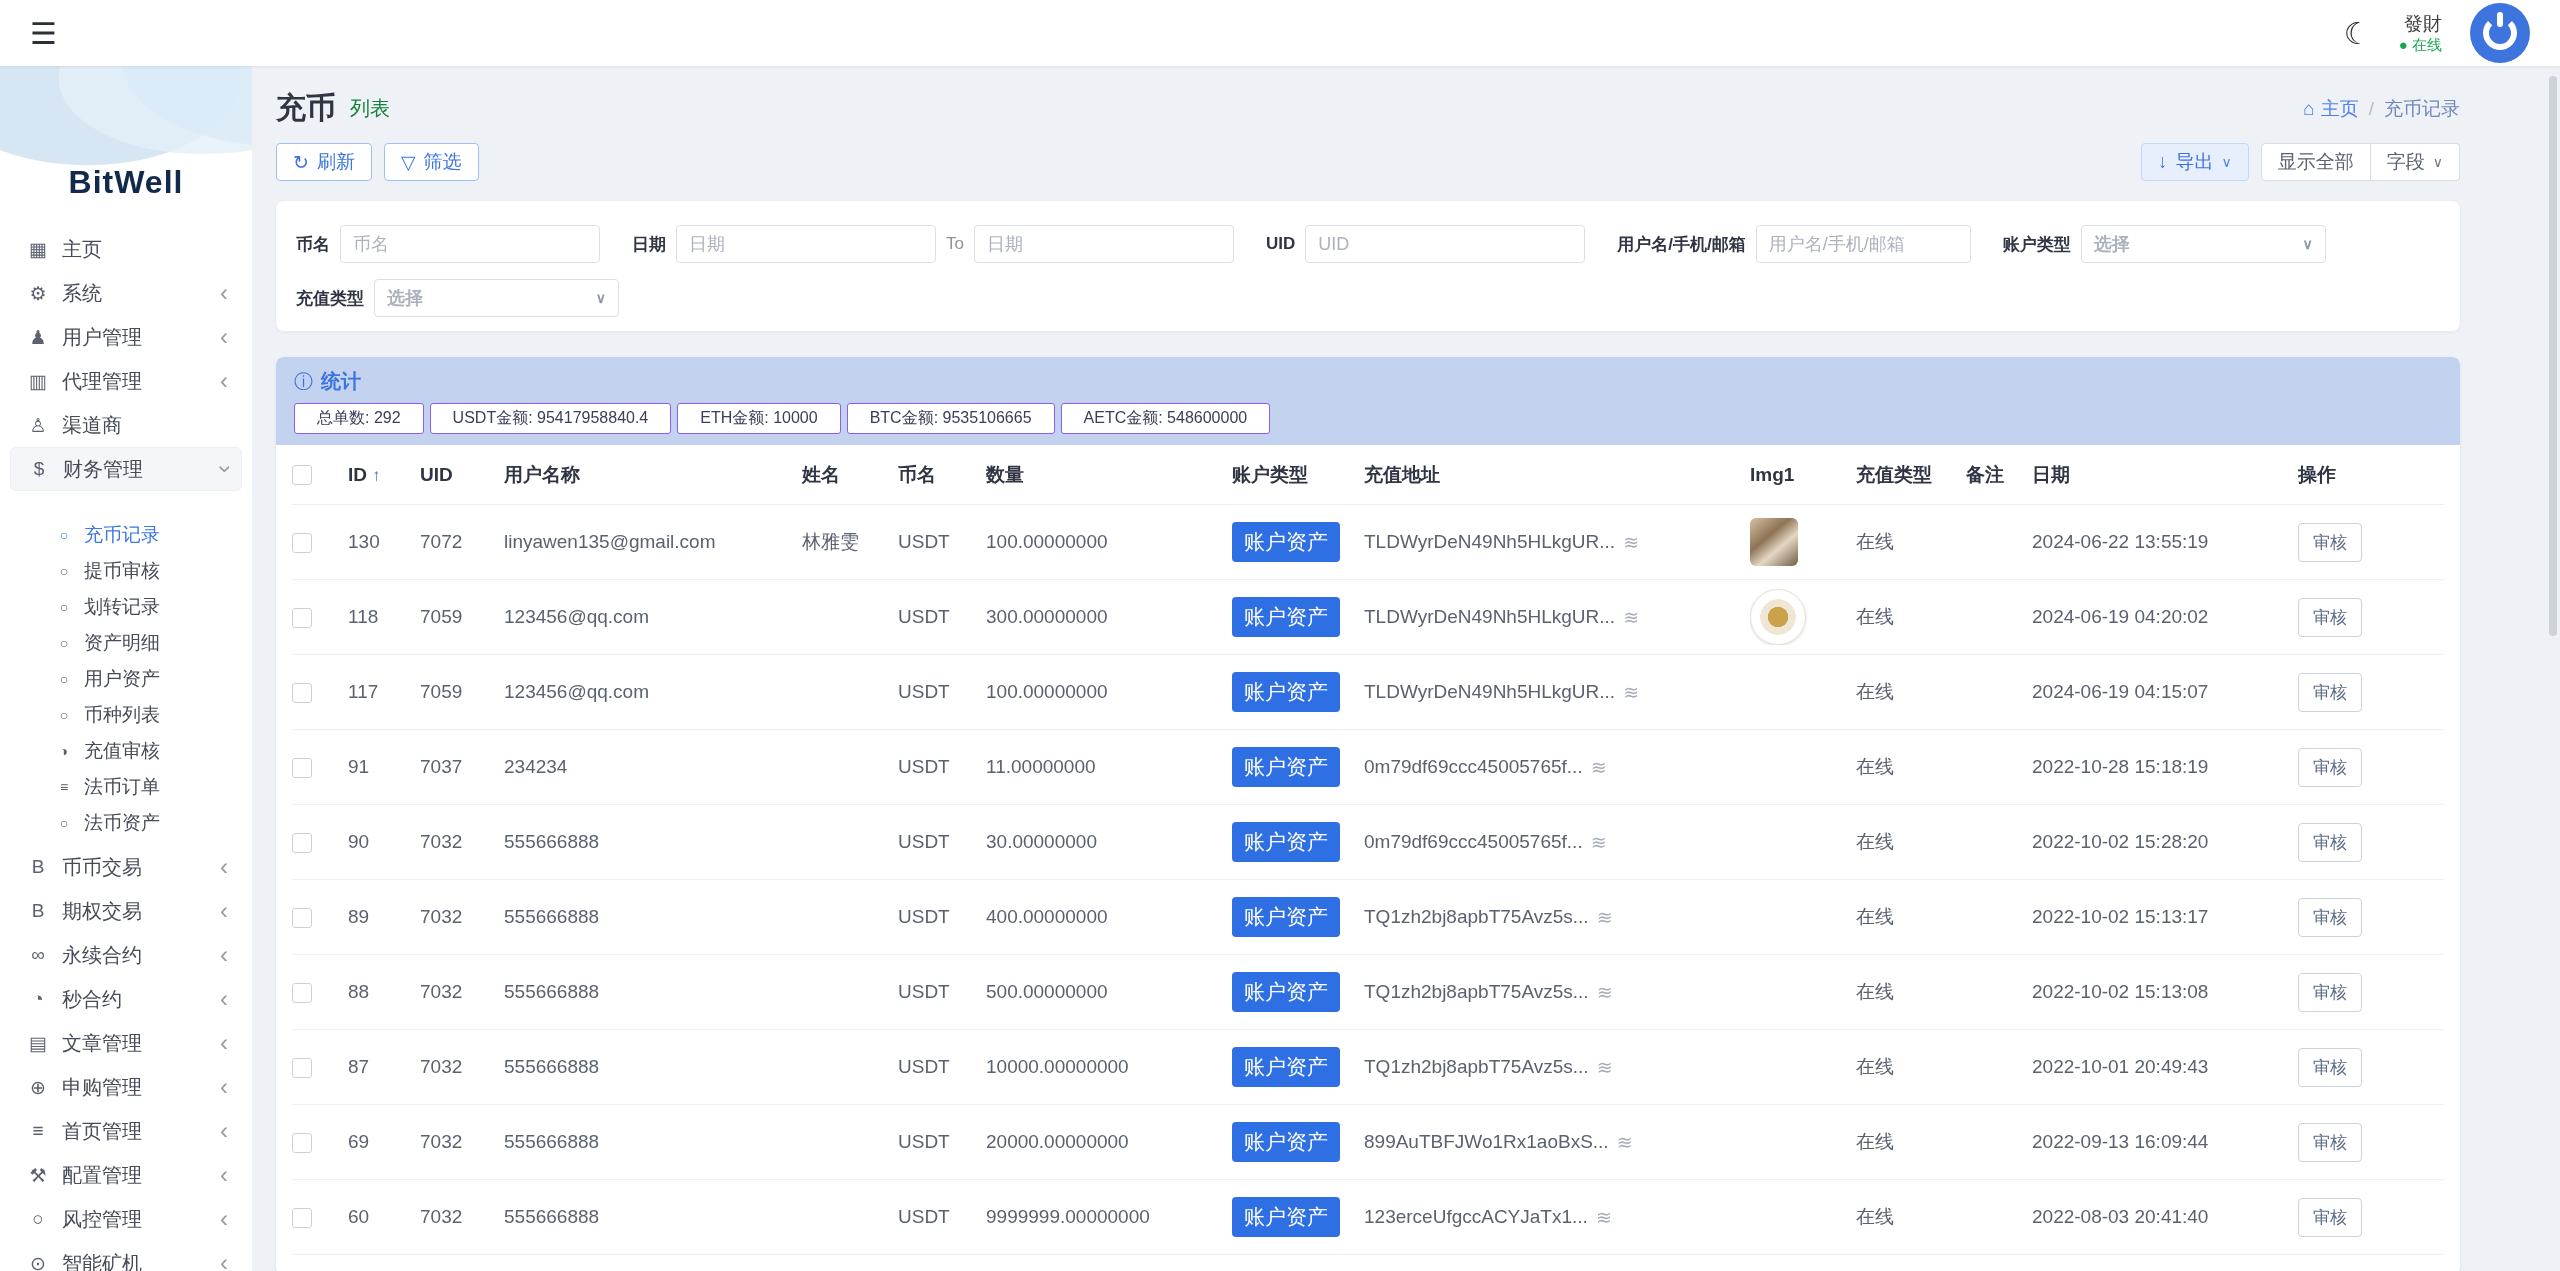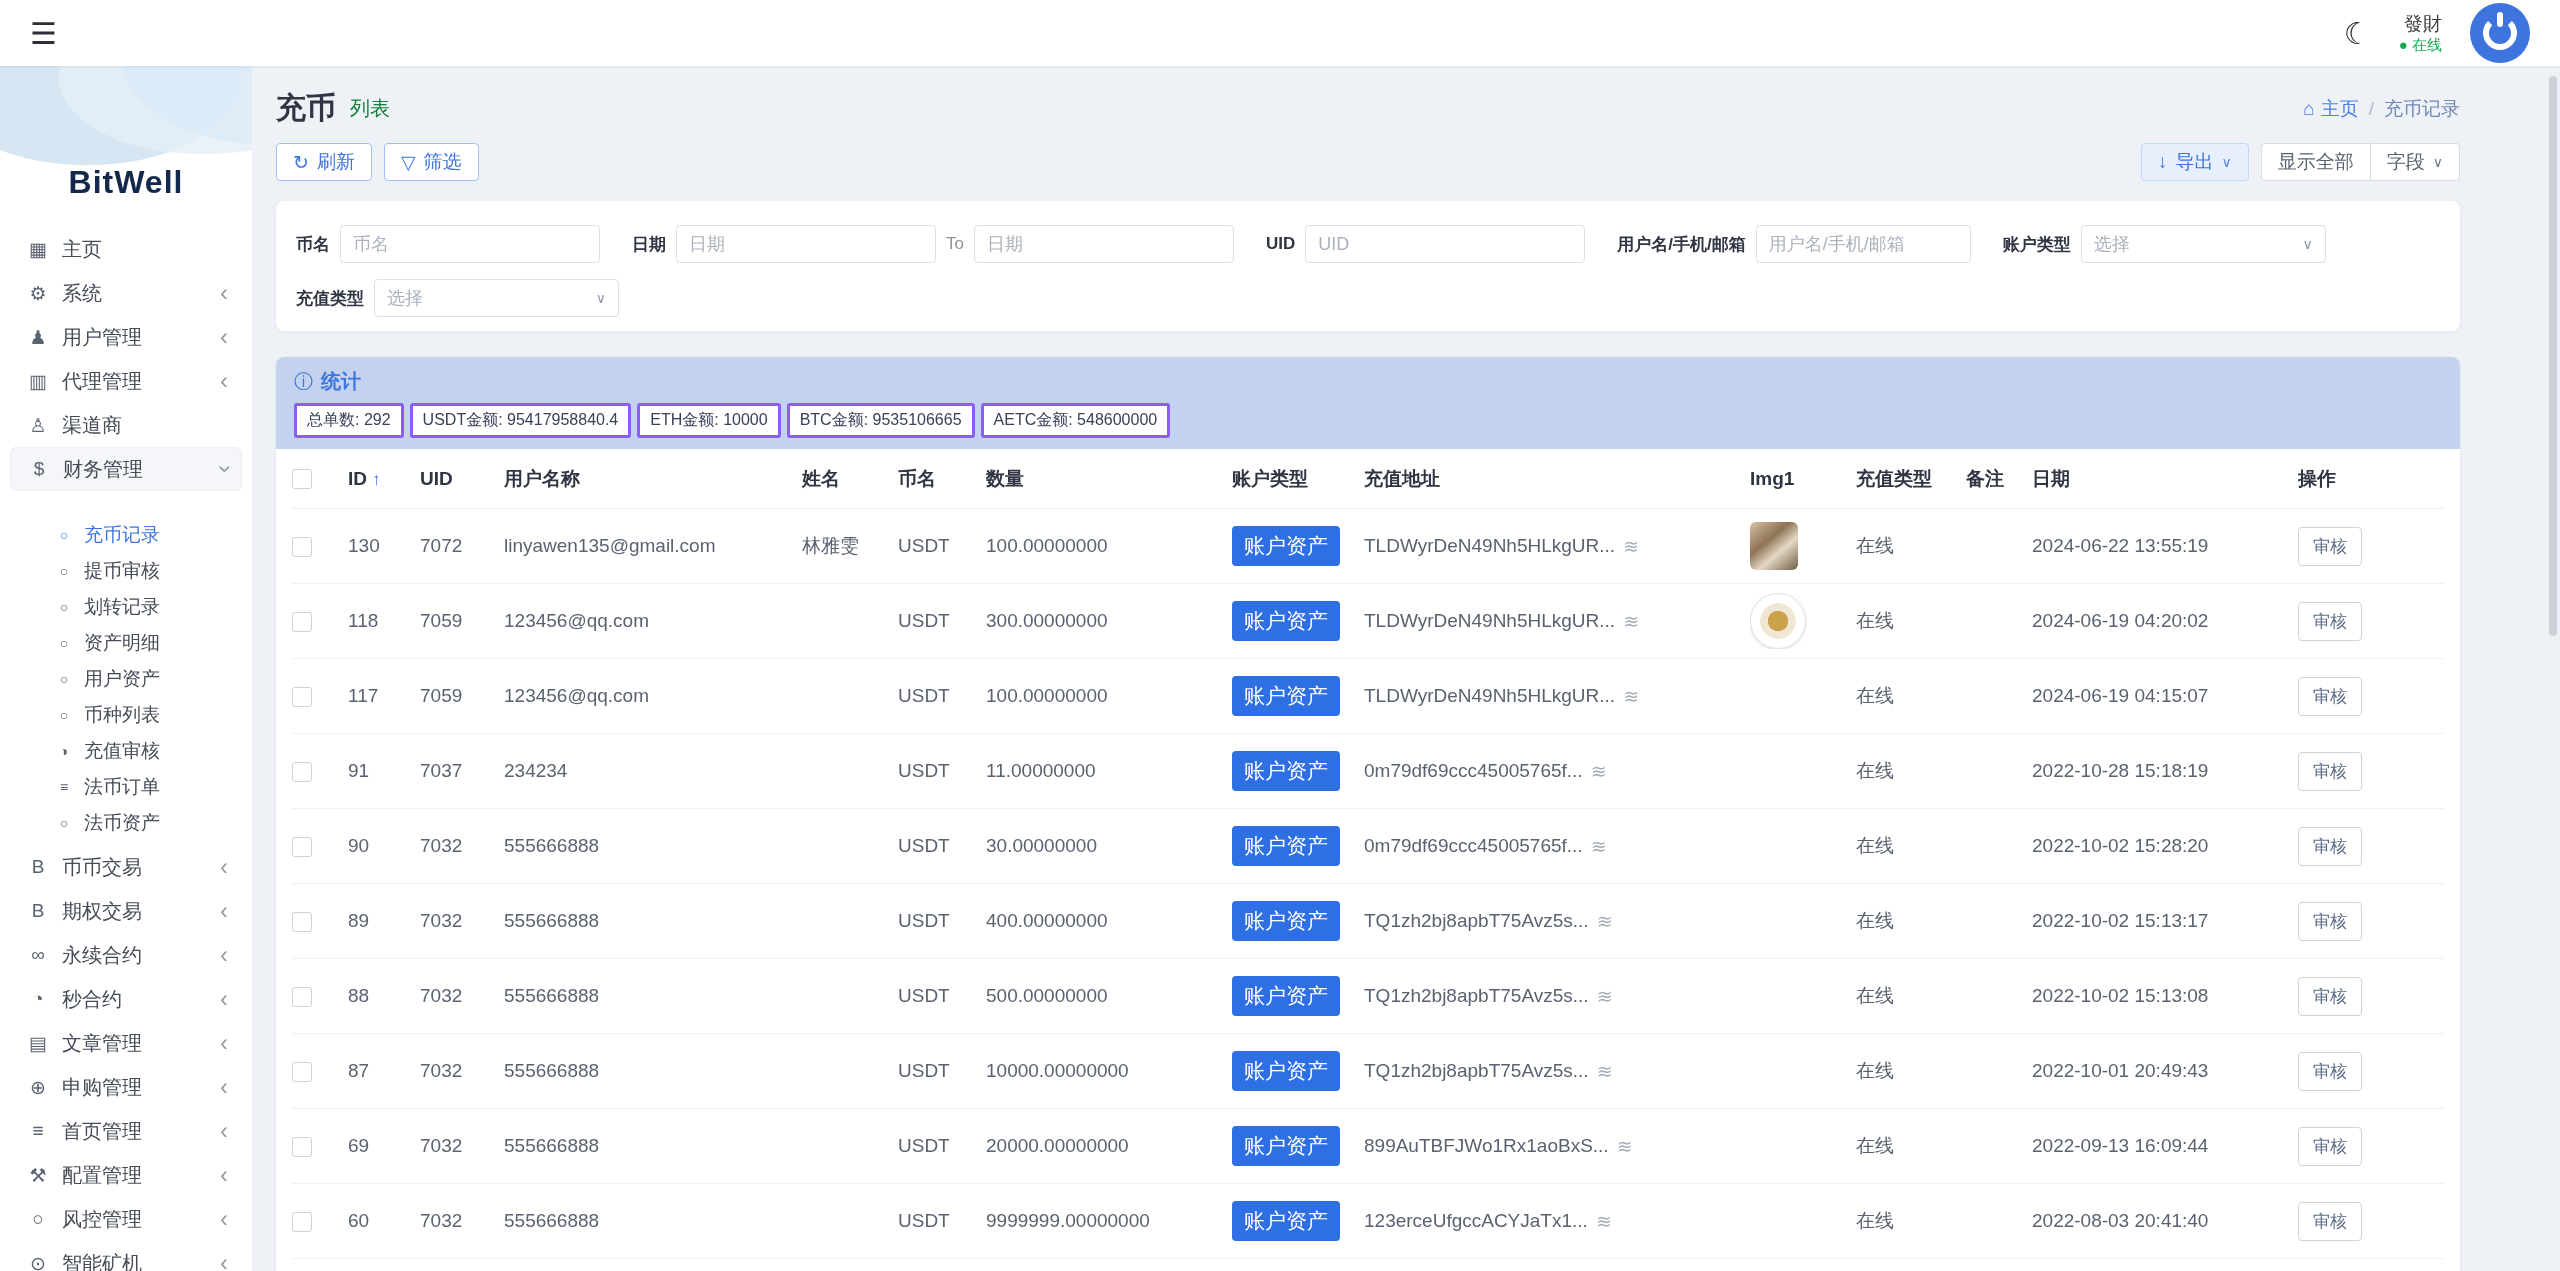--- a/index.html
+++ b/index.html
@@ -89,30 +89,30 @@
   .filters { display:flex; flex-wrap:wrap; align-items:center; margin-top:14px; gap:16px 32px; }
   .fgroup { display:flex; align-items:center; }
   .flabel { font-size:17px; font-weight:700; color:#2f3542; margin-right:10px; white-space:nowrap; }
   .finput { height:38px; border:1px solid #dcdfe6; border-radius:4px; padding:0 12px;
     font-size:18px; color:#5a6270; background:#fff; font-family:inherit; outline:none; }
   .finput::placeholder { color:#abb2bc; }
   .w-coin { width:260px; } .w-date { width:260px; } .w-uid { width:280px; } .w-user { width:215px; }
   .to-sep { margin:0 10px; color:#909399; font-size:17px; }
   .select { width:245px; height:38px; border:1px solid #dcdfe6; border-radius:4px;
     background:#fff; display:flex; align-items:center; justify-content:space-between;
-    padding:0 12px; font-size:18px; color:#abb2bc; cursor:pointer; }
+    padding:0 12px; font-size:18px; color:#abb2bc; cursor:pointer;font-weight:bold; }
   .select .caret { color:#8f97a3; font-size:14px; }
   
   .table-card { margin-top:26px; overflow:hidden; }
   .stats { background:var(--stats-bg,#c3d2ee); padding:11px 18px 11px; }
   .stats-head { display:flex; align-items:center; gap:8px; color:var(--primary,#3d74de);
     font-size:20px; font-weight:600; }
   .info-icon { font-size:19px; font-weight:400; }
   .chips { display:flex; gap:6px; margin-top:8px; }
-  .chip { background:#fff; border:3px solid #8b5cf6; border-radius:3px; padding:4px 10px;
+  .chip { background:#fff; border:1px solid #8b5cf6; border-radius:3px; padding:4px 22px;
     font-size:16px; color:#39415a; white-space:nowrap; }
   .table-wrap { padding:0 16px 20px;
     --cols:56px 72px 84px 298px 96px 88px 246px 132px 386px 106px 110px 66px 266px 1fr; }
   .thead { display:grid; grid-template-columns:var(--cols); height:60px; align-items:center;
     font-size:19px; font-weight:700; color:#2f3542; border-bottom:1px solid #ebeef5; }
   .th { overflow:hidden; white-space:nowrap; padding-right:10px; cursor:pointer; }
   .sort-arrow { color:var(--primary,#3d74de); margin-left:5px; font-size:17px; }
   .trow { display:grid; grid-template-columns:var(--cols); height:75px; align-items:center;
     font-size:19px; color:#5a6270; border-bottom:1px solid #eef1f5; }
   .td { overflow:hidden; white-space:nowrap; text-overflow:ellipsis; padding-right:10px; }

